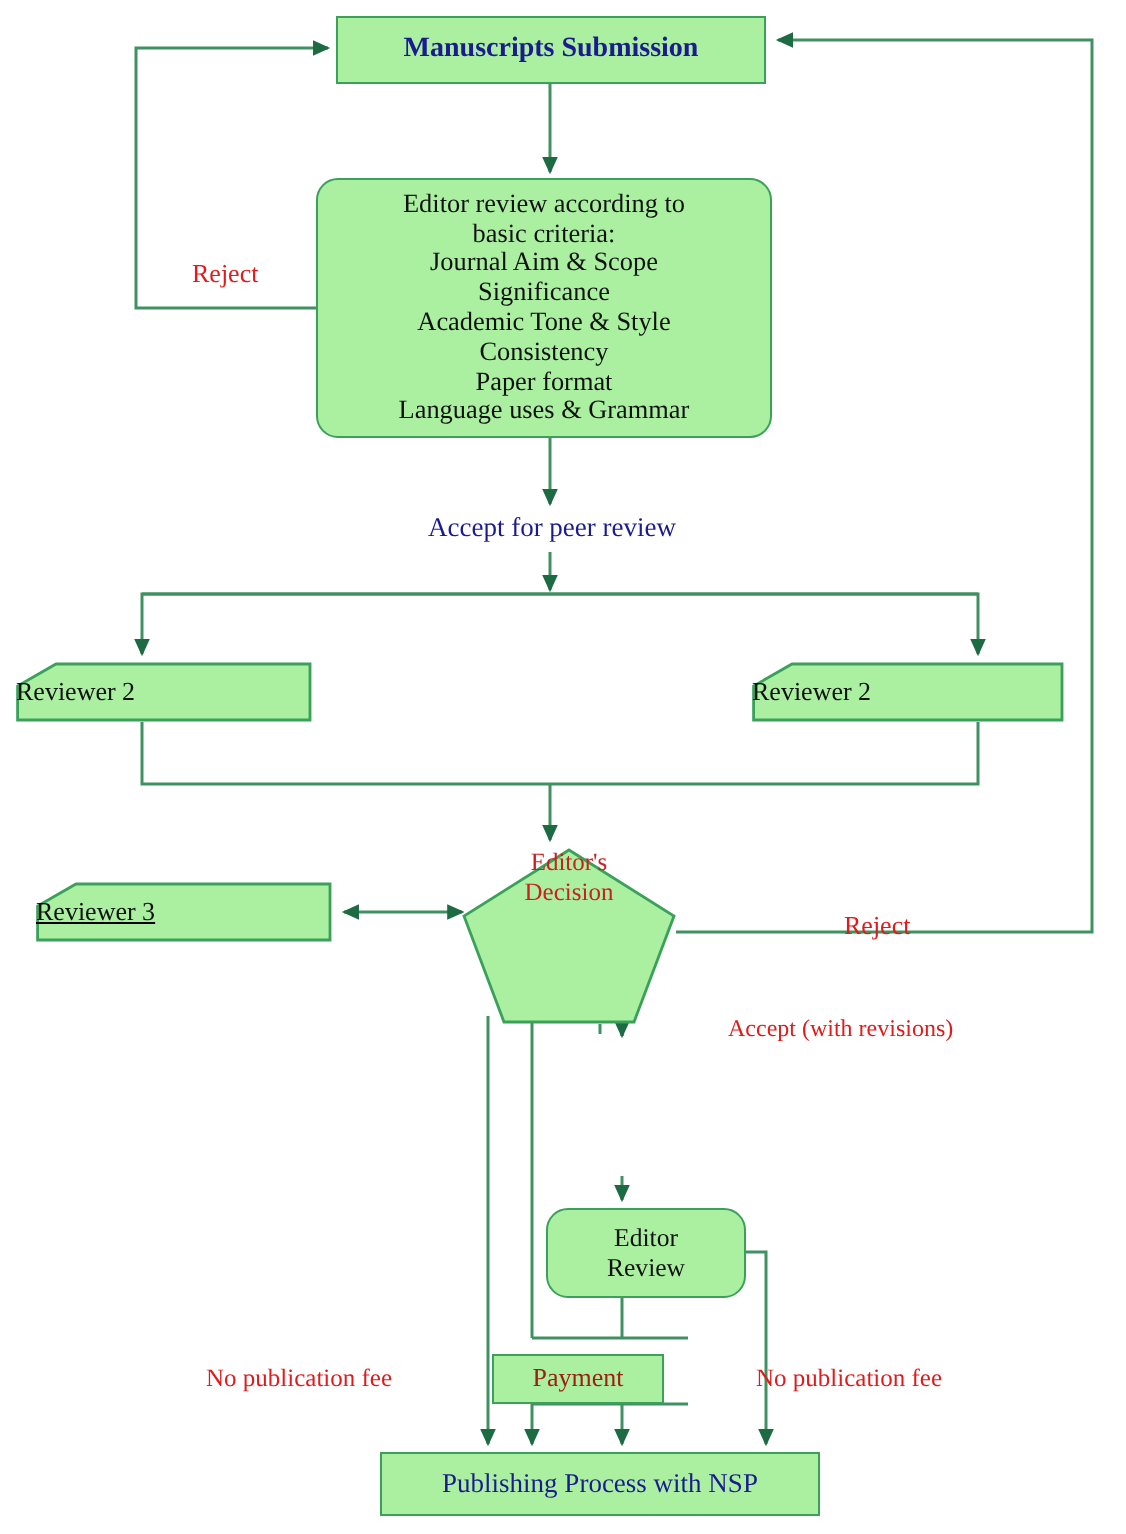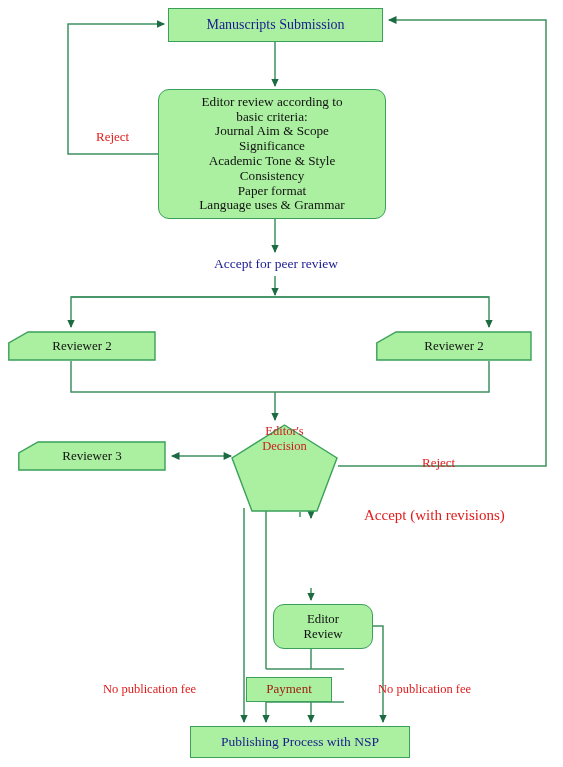--- a/index.html
+++ b/index.html
@@ -12,45 +12,45 @@
         justify-content:center;text-align:center;background:#aaf0a0;
         border:1px solid #3aa05a;line-height:1.12;}
   .rect{border-radius:0;}
   .round{border-radius:11px;}
   .txt-blue{color:#1b1b8f;}
   .txt-black{color:#111111;}
   .txt-red{color:#e01b1b;}
   .txt-dred{color:#a02010;}
 
   .para{position:absolute;box-sizing:border-box;display:flex;align-items:center;
-        justify-content:center;text-align:center;}
+        justify-content:flex-start;text-align:center;}
   .para .shape{position:absolute;left:0;top:0;width:100%;height:100%;}
   .para .lbl{position:relative;z-index:2;color:#111111;}
 
   .penta{position:absolute;display:flex;align-items:flex-start;justify-content:center;}
   .penta .shape{position:absolute;left:0;top:0;width:100%;height:100%;}
   .penta .lbl{position:relative;z-index:2;color:#cc2020;text-align:center;line-height:1.2;}
 
   .label{position:absolute;white-space:nowrap;}
 
-  #submission{left:168px;top:8px;width:215px;height:34px;font-size:14px;}
+  #submission{left:168px;top:8px;width:215px;height:34px;font-size:14px;font-weight:bold;}
   #editor-criteria{left:158px;top:89px;width:228px;height:130px;font-size:13.2px;padding:3px 4px;}
   #accept-peer{left:186px;top:256px;width:180px;font-size:13.5px;text-align:center;}
   #reviewer-left{left:8px;top:331px;width:148px;height:30px;font-size:13px;}
   #reviewer-right{left:376px;top:331px;width:156px;height:30px;font-size:13px;}
-  #reviewer-three{left:18px;top:441px;width:148px;height:30px;font-size:13px;}
+  #reviewer-three{left:18px;top:441px;width:148px;height:30px;font-size:13px;text-decoration:underline;}
   #editors-decision{left:231px;top:424px;width:107px;height:88px;font-size:12.5px;}
   #author-revision{left:273px;top:521px;width:77px;height:67px;font-size:12.4px;}
   #editor-review{left:273px;top:604px;width:100px;height:45px;font-size:12.8px;}
   #payment{left:246px;top:677px;width:86px;height:25px;font-size:13px;}
   #publishing{left:190px;top:726px;width:220px;height:32px;font-size:13.5px;}
 
   #lbl-reject-left{left:96px;top:129px;font-size:13px;}
   #lbl-reject-right{left:422px;top:455px;font-size:13px;}
-  #lbl-accept-rev{left:364px;top:507px;font-size:15px;}
+  #lbl-accept-rev{left:364px;top:507px;font-size:12px;}
   #lbl-fee-left{left:103px;top:682px;font-size:12.5px;}
   #lbl-fee-right{left:378px;top:682px;font-size:12.5px;}
 </style>
 </head>
 <body>
 
 <div id="canvas">
 
   <svg class="lines" viewBox="0 0 563 767" xmlns="http://www.w3.org/2000/svg">
     <defs>

